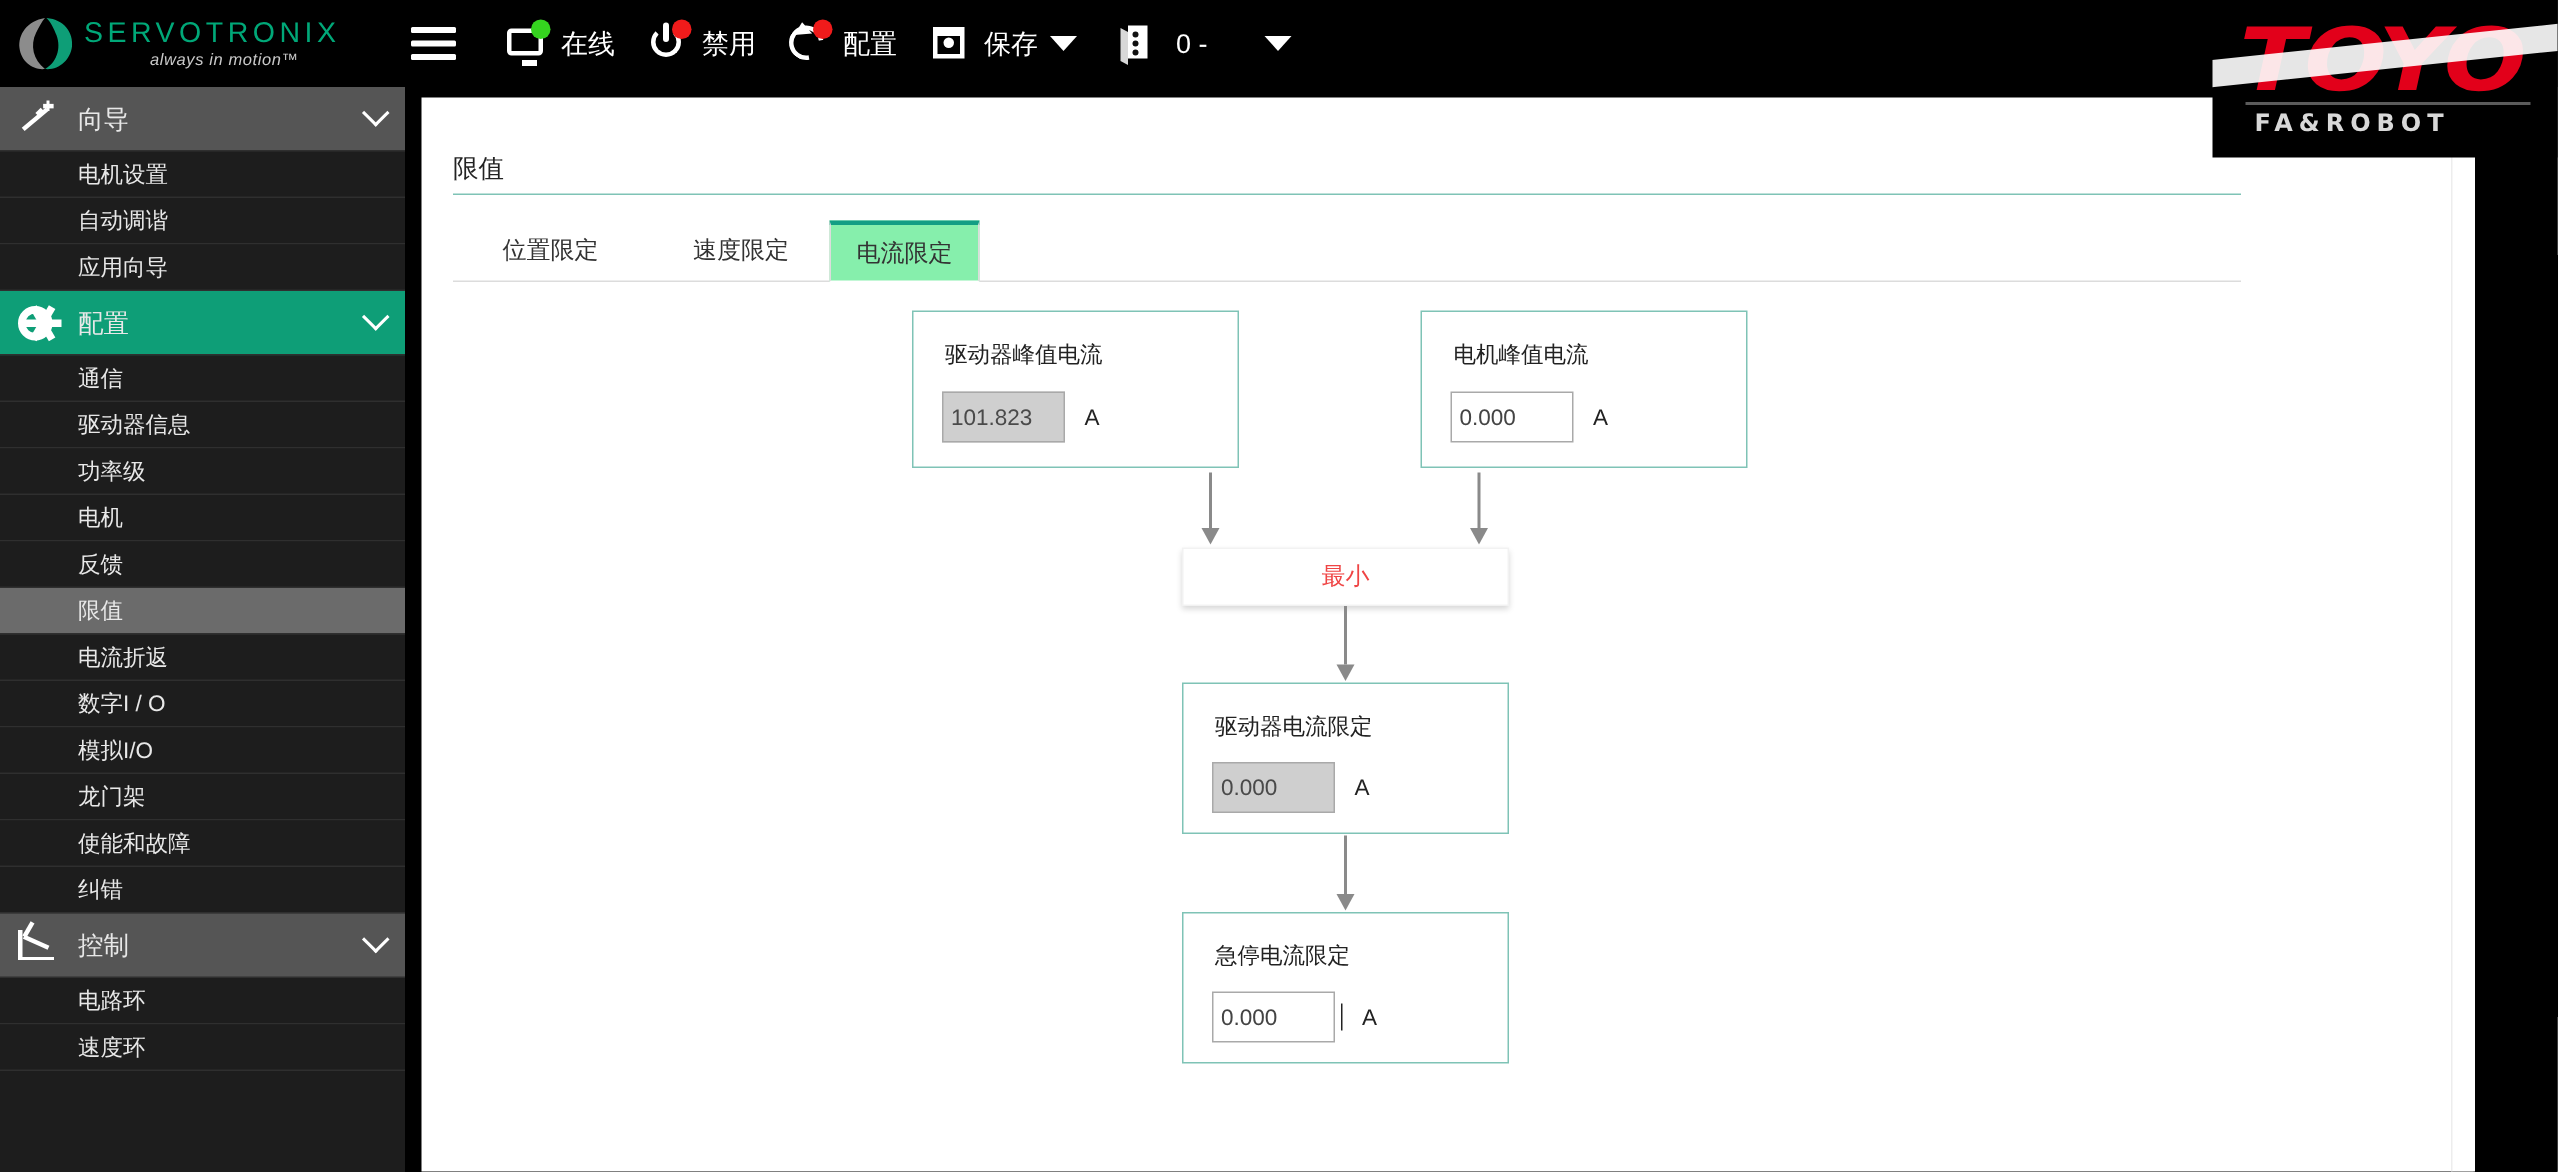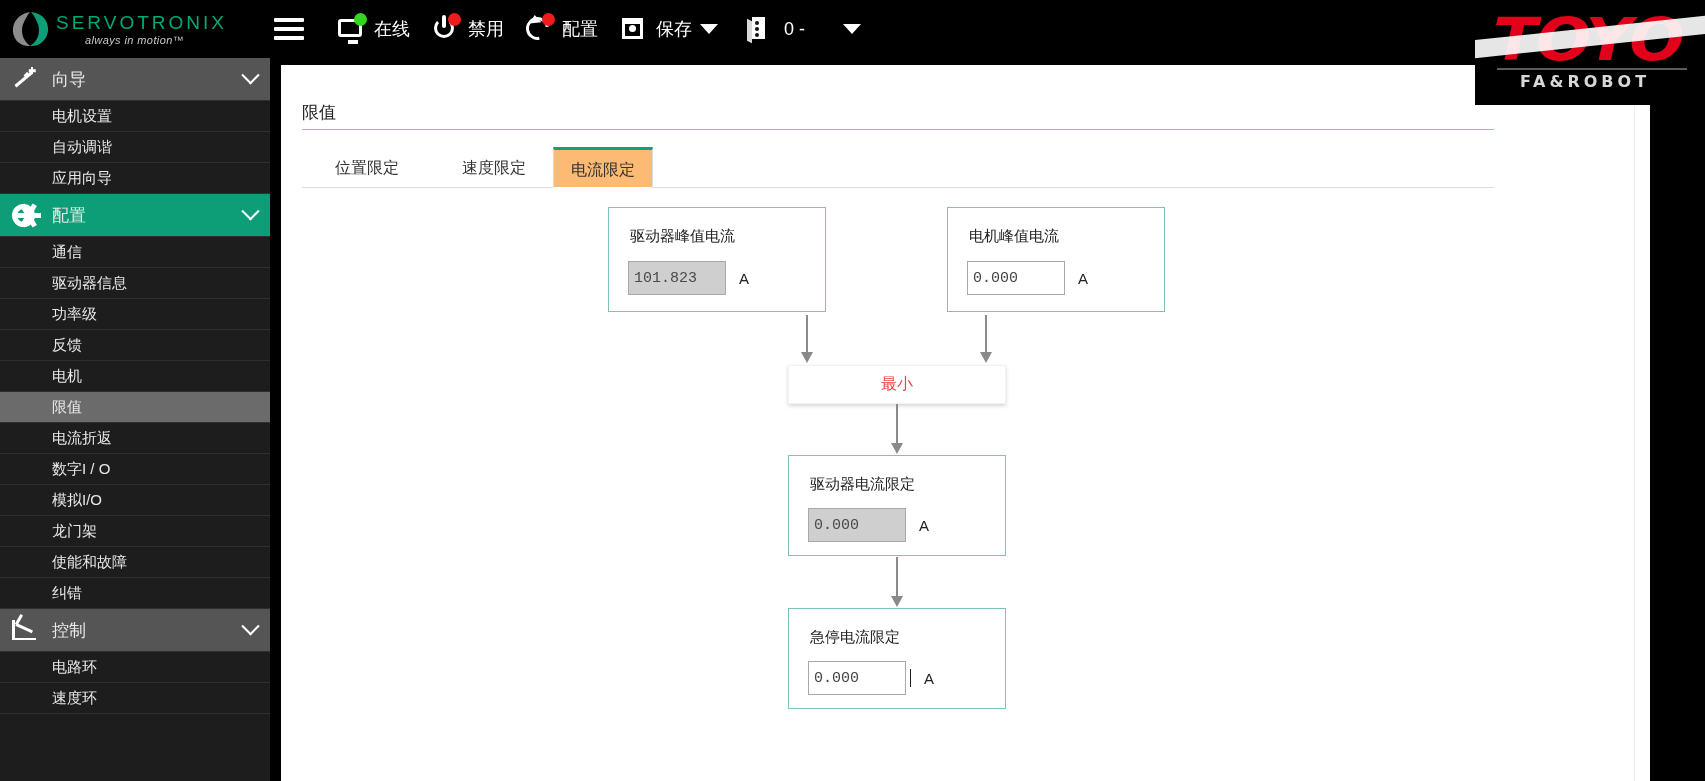--- a/index.html
+++ b/index.html
@@ -16,21 +16,21 @@
     background: #000; color: #fff;
     display: flex; align-items: center;
   }
   #logo-block { width: 270px; height: 58px; position: relative; flex: 0 0 270px; }
   .logo-mark { position: absolute; left: 10px; top: 10px; width: 40px; height: 38px; }
   .logo-text {
     position: absolute; left: 56px; top: 12px;
     font-size: 19px; letter-spacing: 3.0px; color: #00a878; font-weight: 400;
   }
   .logo-sub {
-    position: absolute; left: 85px; top: 34px;
+    position: absolute; left: 100px; top: 34px;
     font-size: 11px; letter-spacing: .4px; color: #c9c9c9; font-style: italic;
   }
 
   #hamburger {
     width: 30px; height: 22px; margin-left: 4px; margin-right: 22px;
     display: flex; flex-direction: column; justify-content: space-between;
     cursor: pointer; flex: 0 0 auto;
   }
   #hamburger i { display: block; height: 4px; background: #fff; border-radius: 1px; }
 
@@ -133,21 +133,20 @@
     position: absolute; left: 18px; top: 6px;
     font-size: 58px; font-weight: bold; font-style: italic;
     color: #e2001a; letter-spacing: -1px;
     font-family: "DejaVu Sans", sans-serif;
     transform: scaleX(1.12); transform-origin: left top;
   }
   .toyo-sub {
     position: absolute; left: 28px; top: 72px;
     font-size: 16px; font-weight: bold; letter-spacing: 4px; color: #d8d8d8;
     font-family: "DejaVu Sans", sans-serif;
-    margin-left: 17px;
   }
   .toyo-line {
     position:absolute; left: 22px; top: 68px; width: 190px; height: 2px;
     background: #5b5b5b;
   }
   .toyo-swoosh {
     position:absolute; left:-10px; top:28px; width:250px; height:18px;
     background:#fff; transform: rotate(-6deg); opacity:.9;
   }
 
@@ -230,39 +229,39 @@
   }
   #tabstrip {
     position: absolute; left: 21px; top: 82px; width: 1192px; height: 41px;
     border-bottom: 1px solid #dcdcdc;
   }
   .tab {
     position: absolute; top: 0; height: 41px; line-height: 41px;
     font-size: 16px; color: #333; text-align: center; cursor: pointer;
   }
   .tab.active {
-    background:#fdba74; border: 1px solid #dcdcdc; border-top: 3px solid #139e84;
+    background:#86efac; border: 1px solid #dcdcdc; border-top: 3px solid #139e84;
     border-bottom: 1px solid #fff; line-height: 39px;
   }
 
   
   .fbox {
     position: absolute; background: #fff;
     border: 1px solid #7fc3b6;
   }
   .fbox .fb-label {
     position: absolute; left: 21px; top: 19px; font-size: 15px; color: #222;
   }
   .fbox .fb-row {
     position: absolute; left: 19px; display: flex; align-items: center; gap: 13px;
   }
   .finput {
-    width: 98px; height: 29px; border: 1px solid #a9a9a9;
+    width: 82px; height: 29px; border: 1px solid #a9a9a9;
     font-size: 15px; color: #444; padding: 16px 5px;
-    font-family: Liberation Mono, monospace; background: #fff;
+    font-family: Liberation Sans, sans-serif; background: #fff;
   }
   .finput.disabled { background: #cfcfcf; color: #4a4a4a; }
   .unit { font-size: 15px; color: #222; }
   .caret-bar {
     width: 1px; height: 18px; background: #222; margin-left: -9px;
   }
 
   .minbox {
     position: absolute; background: #fff; border: 1px solid #f2f2f2;
     box-shadow: 0 2px 4px rgba(0,0,0,.16);
@@ -411,24 +410,24 @@
   <div class="s-item">
     <span>通信</span>
     </div>
   <div class="s-item">
     <span>驱动器信息</span>
     </div>
   <div class="s-item">
     <span>功率级</span>
     </div>
   <div class="s-item">
+    <span>电机</span>
+    </div>
+  <div class="s-item">
     <span>反馈</span>
-    </div>
-  <div class="s-item">
-    <span>电机</span>
     </div>
   <div class="s-item selected">
     <span>限值</span>
     </div>
   <div class="s-item">
     <span>电流折返</span>
     </div>
   <div class="s-item">
     <span>数字I / O</span>
     </div>

